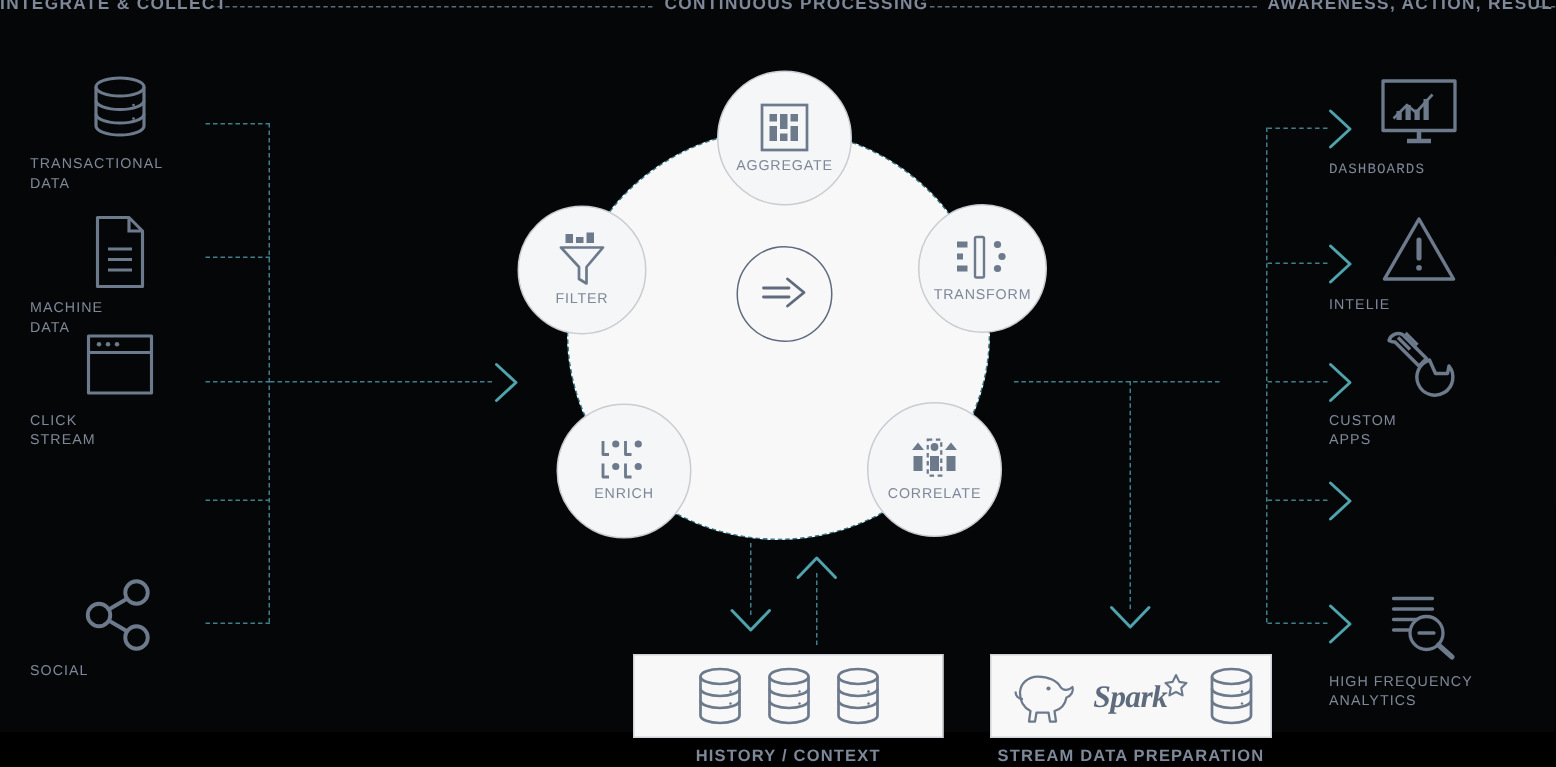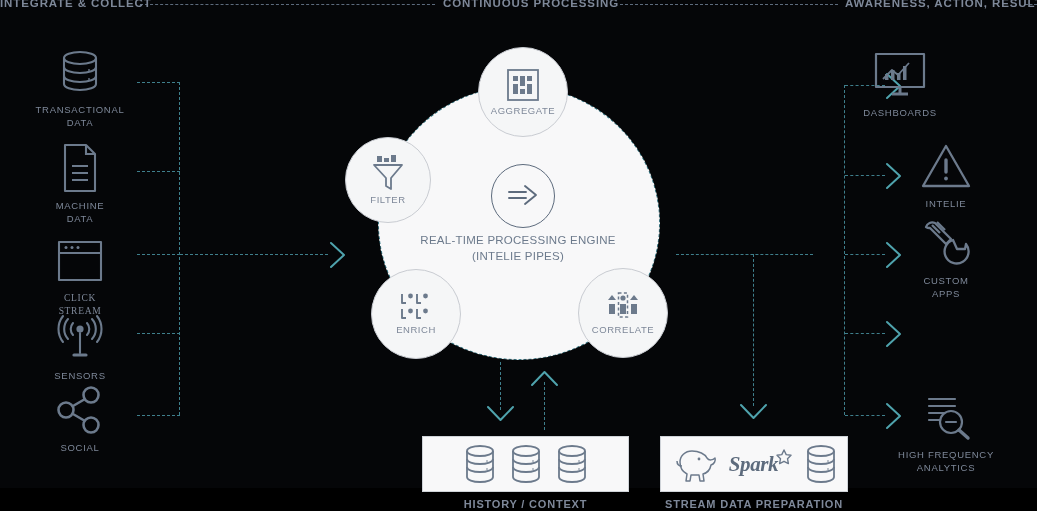--- a/index.html
+++ b/index.html
@@ -45,21 +45,20 @@
     border-top: 1px dashed #5d6b7d;
     z-index: 30;
   }
   #rule-a { left: 140px; width: 295px; }
   #rule-b { left: 620px; width: 218px; }
   #rule-c { left: 1025px; width: 12px; }
 
   
   .node {
     position: absolute;
-    text-align: center;
     width: 120px;
     z-index: 20;
   }
   .node .glyph {
     height: 54px;
     display: flex;
     align-items: center;
     justify-content: center;
   }
   .node .cap {
@@ -215,50 +214,34 @@
       <svg width="44" height="52" viewBox="0 0 44 52" fill="none" stroke="#6c7a8c" stroke-width="2.1">
         <path d="M7 3h21l9 9v37H7z" stroke-linejoin="round"></path>
         <path d="M28 3v9h9"></path>
         <path d="M14 24h16M14 31h16M14 38h16"></path>
       </svg>
     </div>
     <div class="cap">MACHINE
 DATA</div>
   </div>
 
-  <div class="node" style="left:20px; top:234px;font-family:Liberation Serif, serif;">
+  <div class="node" style="left:20px; top:216px;">
     <div class="glyph">
       <svg width="50" height="46" viewBox="0 0 50 46" fill="none" stroke="#6c7a8c" stroke-width="2.1">
         <rect x="4" y="4" width="42" height="38" stroke-linejoin="round"></rect>
         <path d="M4 15h42"></path>
         <circle cx="11" cy="9.5" r="1.5" fill="#6c7a8c" stroke="none"></circle>
         <circle cx="17" cy="9.5" r="1.5" fill="#6c7a8c" stroke="none"></circle>
         <circle cx="23" cy="9.5" r="1.5" fill="#6c7a8c" stroke="none"></circle>
       </svg>
     </div>
     <div class="cap">CLICK
 STREAM</div>
   </div>
 
-  <div class="node" style="left:20px; top:311px;">
-    <div class="glyph">
-      <svg width="56" height="48" viewBox="0 0 56 48" fill="none" stroke="#6c7a8c" stroke-width="2.1" stroke-linecap="round">
-        <circle cx="28" cy="15" r="3.6" fill="#6c7a8c" stroke="none"></circle>
-        <path d="M28 19v20"></path>
-        <path d="M22 41h12" stroke-width="3.2"></path>
-        <path d="M21 9a9 9 0 000 12"></path>
-        <path d="M35 9a9 9 0 010 12"></path>
-        <path d="M16 5a15 15 0 000 20"></path>
-        <path d="M40 5a15 15 0 010 20"></path>
-        <path d="M11 2a21 21 0 000 26"></path>
-        <path d="M45 2a21 21 0 010 26"></path>
-      </svg>
-    </div>
-    <div class="cap">SENSORS</div>
-  </div>
 
   <div class="node" style="left:20px; top:383px;">
     <div class="glyph">
       <svg width="50" height="48" viewBox="0 0 50 48" fill="none" stroke="#6c7a8c" stroke-width="2.6">
         <circle cx="36" cy="9" r="7.5"></circle>
         <circle cx="11" cy="24" r="7.5"></circle>
         <circle cx="36" cy="39" r="7.5"></circle>
         <path d="M18 20l12-7M18 28l12 7"></path>
       </svg>
     </div>
@@ -301,20 +284,34 @@
       <svg width="34" height="36" viewBox="0 0 34 36" fill="none" stroke="#6c7a8c" stroke-width="1.8" stroke-linejoin="round">
         <rect x="6" y="1" width="5" height="6" fill="#6c7a8c" stroke="none"></rect>
         <rect x="13" y="3" width="5" height="4" fill="#6c7a8c" stroke="none"></rect>
         <rect x="20" y="0" width="5" height="7" fill="#6c7a8c" stroke="none"></rect>
         <path d="M3 10h28L20 23v11l-5-3V23z"></path>
       </svg>
     </div>
     <div class="p-cap">FILTER</div>
   </div>
 
+  <div class="pill" id="pill-transform">
+    <div class="p-ico">
+      <svg width="36" height="32" viewBox="0 0 36 32" fill="none" stroke="#6c7a8c" stroke-width="1.6">
+        <rect x="1" y="5" width="7" height="4" fill="#6c7a8c" stroke="none"></rect>
+        <rect x="1" y="13" width="4" height="4" fill="#6c7a8c" stroke="none"></rect>
+        <rect x="1" y="21" width="7" height="4" fill="#6c7a8c" stroke="none"></rect>
+        <rect x="13" y="2" width="6" height="27" rx="1"></rect>
+        <circle cx="28" cy="7" r="2.4" fill="#6c7a8c" stroke="none"></circle>
+        <circle cx="31" cy="15" r="2.4" fill="#6c7a8c" stroke="none"></circle>
+        <circle cx="28" cy="23" r="2.4" fill="#6c7a8c" stroke="none"></circle>
+      </svg>
+    </div>
+    <div class="p-cap">TRANSFORM</div>
+  </div>
 
   <div class="pill" id="pill-enrich">
     <div class="p-ico">
       <svg width="34" height="28" viewBox="0 0 34 28" fill="none" stroke="#6c7a8c" stroke-width="1.9" stroke-linejoin="round">
         <path d="M3 1v9h4"></path>
         <circle cx="11.5" cy="3" r="2.4" fill="#6c7a8c" stroke="none"></circle>
         <path d="M18 1v9h4"></path>
         <circle cx="26.5" cy="3" r="2.4" fill="#6c7a8c" stroke="none"></circle>
         <path d="M3 16v9h4"></path>
         <circle cx="11.5" cy="18" r="2.4" fill="#6c7a8c" stroke="none"></circle>
@@ -342,24 +339,20 @@
 
   <div id="engine-core">
     <span>
       <svg width="36" height="26" viewBox="0 0 36 26" fill="none" stroke="#5d6b7d" stroke-width="1.9" stroke-linecap="round" stroke-linejoin="round">
         <path d="M4 9h17M4 15h17"></path>
         <path d="M20 3l11 9-11 9"></path>
       </svg>
     </span>
   </div>
 
-  <div id="engine-label">
-    <div>REAL-TIME PROCESSING ENGINE</div>
-    <div>(INTELIE PIPES)</div>
-  </div>
 
   <div class="dash-v" style="left:500px; top:362px; height:48px;"></div>
   <div class="chev" style="left:486px; top:404px;">
     <svg width="29" height="22" viewBox="0 0 29 22" fill="none" stroke="#4fa3ad" stroke-width="2" stroke-linecap="round" stroke-linejoin="round">
       <path d="M2 3l12.5 13L27 3"></path>
     </svg>
   </div>
   <div class="dash-v" style="left:544px; top:382px; height:48px;"></div>
   <div class="chev" style="left:530px; top:366px;">
     <svg width="29" height="22" viewBox="0 0 29 22" fill="none" stroke="#4fa3ad" stroke-width="2" stroke-linecap="round" stroke-linejoin="round">
@@ -401,21 +394,21 @@
     <svg width="22" height="30" viewBox="0 0 22 30" fill="none" stroke="#4fa3ad" stroke-width="2" stroke-linecap="round" stroke-linejoin="round">
         <path d="M4 3l13 12L4 27"></path>
       </svg>
   </div>
   <div class="chev" style="left:883px; top:401px;">
     <svg width="22" height="30" viewBox="0 0 22 30" fill="none" stroke="#4fa3ad" stroke-width="2" stroke-linecap="round" stroke-linejoin="round">
         <path d="M4 3l13 12L4 27"></path>
       </svg>
   </div>
 
-  <div class="node" style="left:840px; top:48px;">
+  <div class="node" style="left:886px; top:48px;font-family:Liberation Mono, monospace;">
     <div class="glyph">
       <svg width="54" height="46" viewBox="0 0 54 46" fill="none" stroke="#6c7a8c" stroke-width="2.2" stroke-linejoin="round">
         <rect x="3" y="2" width="48" height="33"></rect>
         <path d="M27 35v6M19 42h16" stroke-width="3"></path>
         <path d="M10 27l9-9 6 5 11-12" stroke-width="1.8"></path>
         <rect x="12" y="22" width="3.5" height="6" fill="#6c7a8c" stroke="none"></rect>
         <rect x="18" y="18" width="3.5" height="10" fill="#6c7a8c" stroke="none"></rect>
         <rect x="24" y="21" width="3.5" height="7" fill="#6c7a8c" stroke="none"></rect>
         <rect x="30" y="14" width="3.5" height="14" fill="#6c7a8c" stroke="none"></rect>
       </svg>

